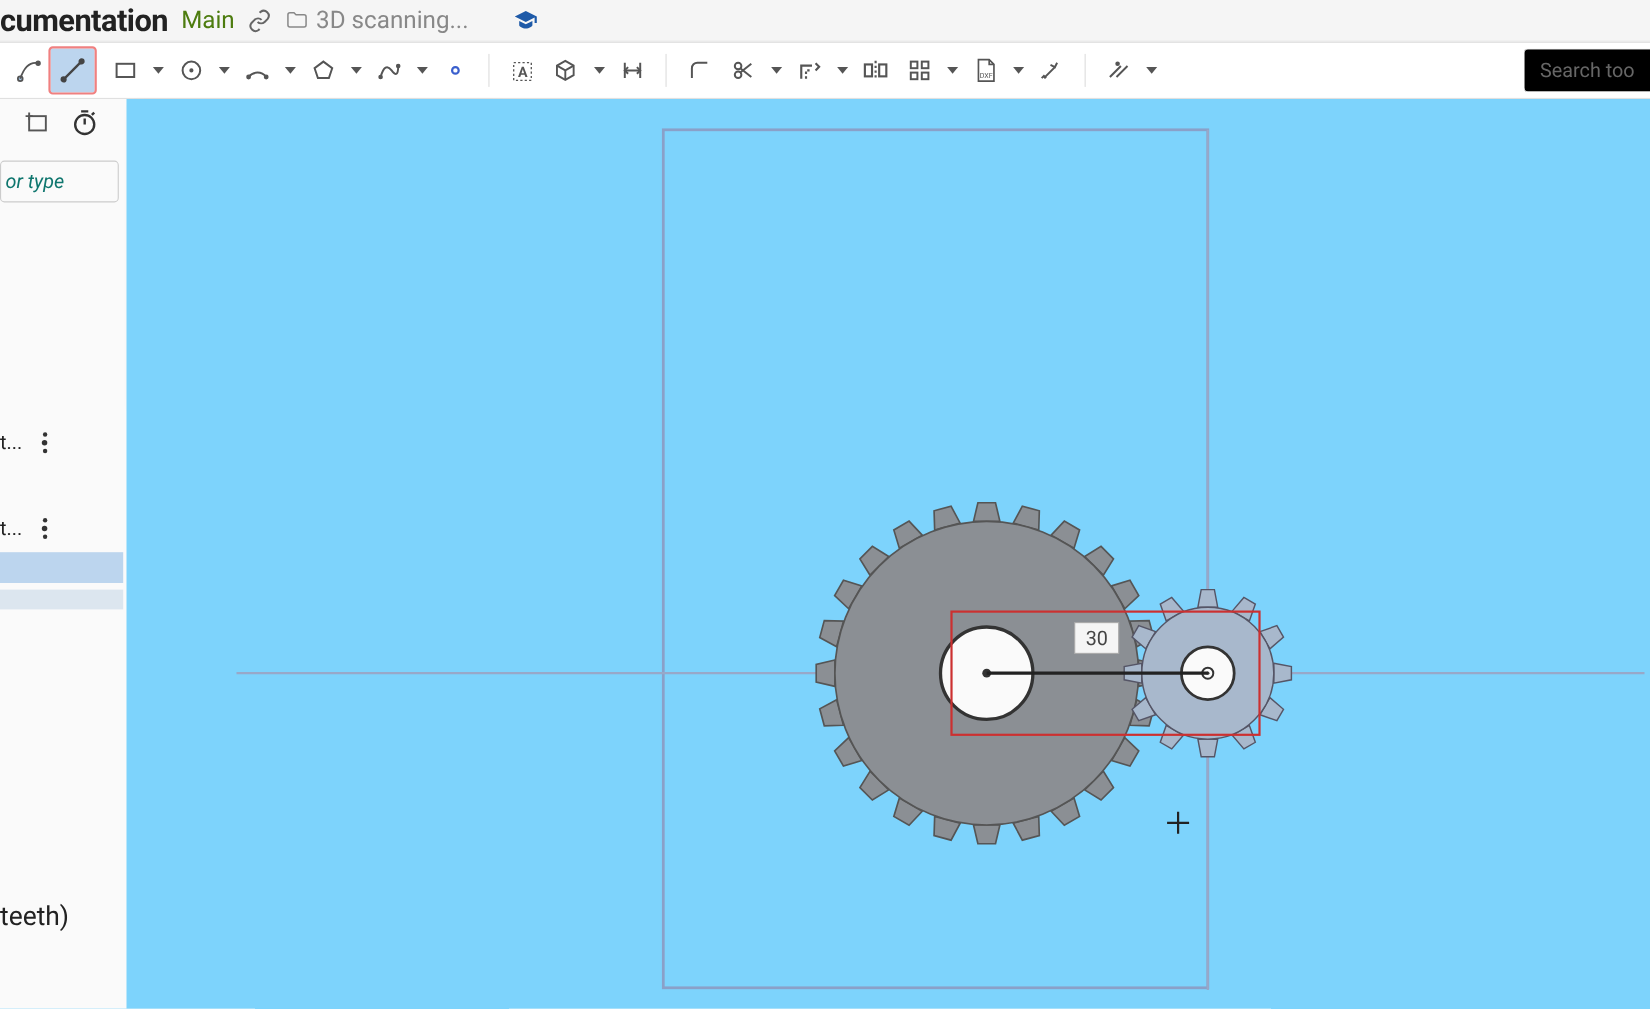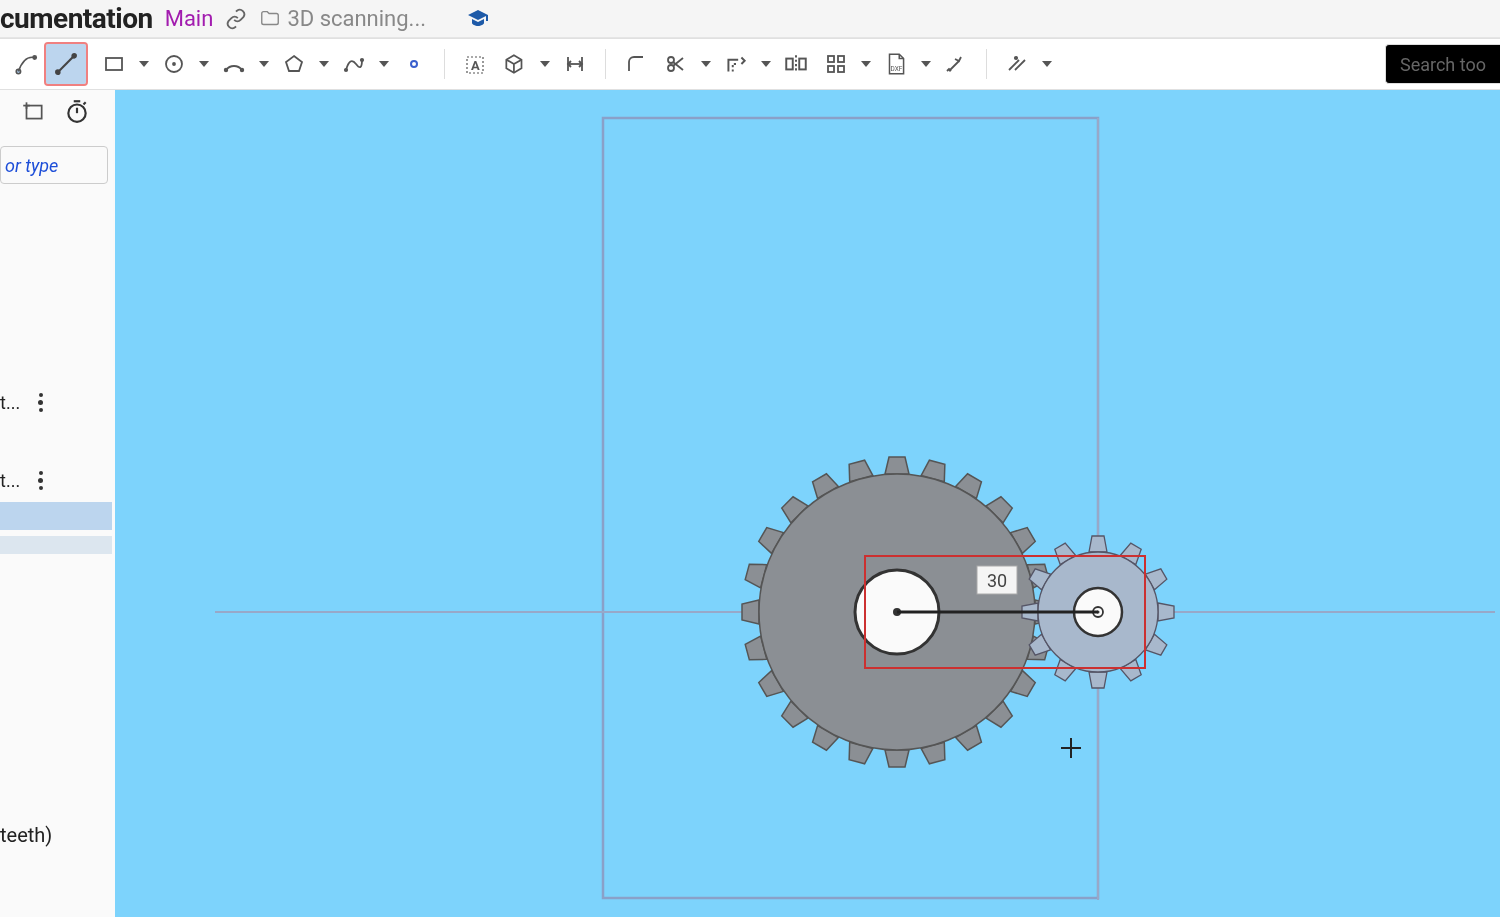--- a/index.html
+++ b/index.html
@@ -1,54 +1,54 @@
 <!DOCTYPE html>
 <html><head>
 <meta charset="utf-8">
 <style>
   * { box-sizing: border-box; margin: 0; padding: 0; font-family: -apple-system, BlinkMacSystemFont, "Segoe UI", Roboto, Arial, sans-serif; }
   body { width: 1500px; height: 917px; overflow: hidden; background: #fafafa; position: relative; color:#333; }
 
   
   .header { height: 38px; background: #f5f5f5; display:flex; align-items:center; padding-left:0; border-bottom:1px solid #e5e5e5; }
   .header .doc-title-frag { font-size:28px; font-weight:700; color:#222; margin-right:12px; letter-spacing:-0.5px;}
-  .header .branch { font-size:22px; color:#a21caf; margin-right:12px;text-align:center; }
+  .header .branch { font-size:22px; color:#4d7c0f; margin-right:12px;text-align:center; }
   .header .link-icon svg, .header .folder-icon svg, .header .grad-icon svg { display:block; }
   .header .link-icon { margin-right:12px; }
   .header .folder-icon { margin-right:6px; }
   .header .folder-label { font-size:22px; color:#888; }
   .header .grad-icon { margin-left:40px; }
 
   
   .toolbar { height: 52px; background:#fff; border-top:1px solid #e0e0e0; border-bottom:1px solid #e0e0e0; display:flex; align-items:center; padding-left:6px; gap:0; }
   .tb-btn { width:40px; height:40px; display:flex; align-items:center; justify-content:center; border-radius:2px; position:relative; }
   .tb-btn.selected { background:#bcd5ee; outline:2px solid #f08080; }
   .tb-caret { width:20px; display:flex; align-items:center; justify-content:center; }
   .tb-caret::after { content:""; border-left:5px solid transparent; border-right:5px solid transparent; border-top:6px solid #555; }
   .tb-sep { width:1px; height:30px; background:#ddd; margin:0 10px; }
   .tb-dot { width:8px; height:8px; border:2px solid #3a5fcd; border-radius:50%; }
   .toolbar svg { display:block; }
   .search-box { margin-left:auto; height:40px; border:1px solid #ddd; border-right:none; background:#000000; display:flex; align-items:center; padding:0 14px; font-size:18px; color:#666; border-radius:4px 0 0 4px; }
 
   
   .left-col { position:absolute; left:0; top:90px; width:115px; }
   .new-sketch-row { display:flex; gap:18px; padding:8px 12px 8px 20px; align-items:center; }
-  .search-input { position:absolute; left:0; top:146px; width:108px; height:38px; border:1px solid #ccc; border-radius:4px; display:flex; align-items:center; color:#1d4ed8; font-style:italic; padding-left:4px; font-size:18px; }
+  .search-input { position:absolute; left:0; top:146px; width:108px; height:38px; border:1px solid #ccc; border-radius:4px; display:flex; align-items:center; color:#0f766e; font-style:italic; padding-left:4px; font-size:18px; }
 
   .feat-item { position:absolute; left:0; width:30px; font-size:18px; color:#222; display:flex; align-items:center; gap:18px; }
   .feat-dots { display:flex; flex-direction:column; gap:3px; align-items:center; }
   .feat-dots .d { width:4px; height:4px; background:#333; border-radius:50%; }
   .feat-dots .d.big { width:5px; height:5px; }
   .feat1 { top:392px; }
   .feat2 { top:470px; }
   .bluebar1 { position:absolute; left:0; top:502px; width:112px; height:28px; background:#bcd5ee; }
   .bluebar2 { position:absolute; left:0; top:536px; width:112px; height:18px; background:#dce6ef; }
   .list-toggle { position:absolute; left:122px; top:580px; width:36px; height:36px; border:1px solid #ccc; border-radius:3px; display:flex; align-items:center; justify-content:center; background:#fff; }
 
-  .bottom-frag { position:absolute; left:0; bottom:70px; font-size:20px; color:#222; }
+  .bottom-frag { position:absolute; left:0; bottom:70px; font-size:24px; color:#222; }
 
   
   .dialog { position:absolute; left:122px; top:96px; width:335px; background:#fff; border:1px solid #ddd; border-radius:3px; box-shadow:0 2px 10px rgba(0,0,0,0.15); }
   .dlg-head { display:flex; align-items:center; padding:10px 6px 10px 14px; }
   .dlg-title { font-size:20px; font-weight:600; flex:1; }
   .dlg-ok { width:40px; height:34px; background:#3a9a3a; display:flex; align-items:center; justify-content:center; margin-right:4px; }
   .dlg-cancel { width:32px; height:34px; display:flex; align-items:center; justify-content:center; }
   .dlg-body { padding:6px 10px 12px 10px; }
   .plane-row { display:flex; gap:6px; align-items:center; margin-bottom:10px; }
   .plane-box { flex:1; border:1px solid #ccc; border-radius:3px; padding:4px 8px 6px 8px; }

